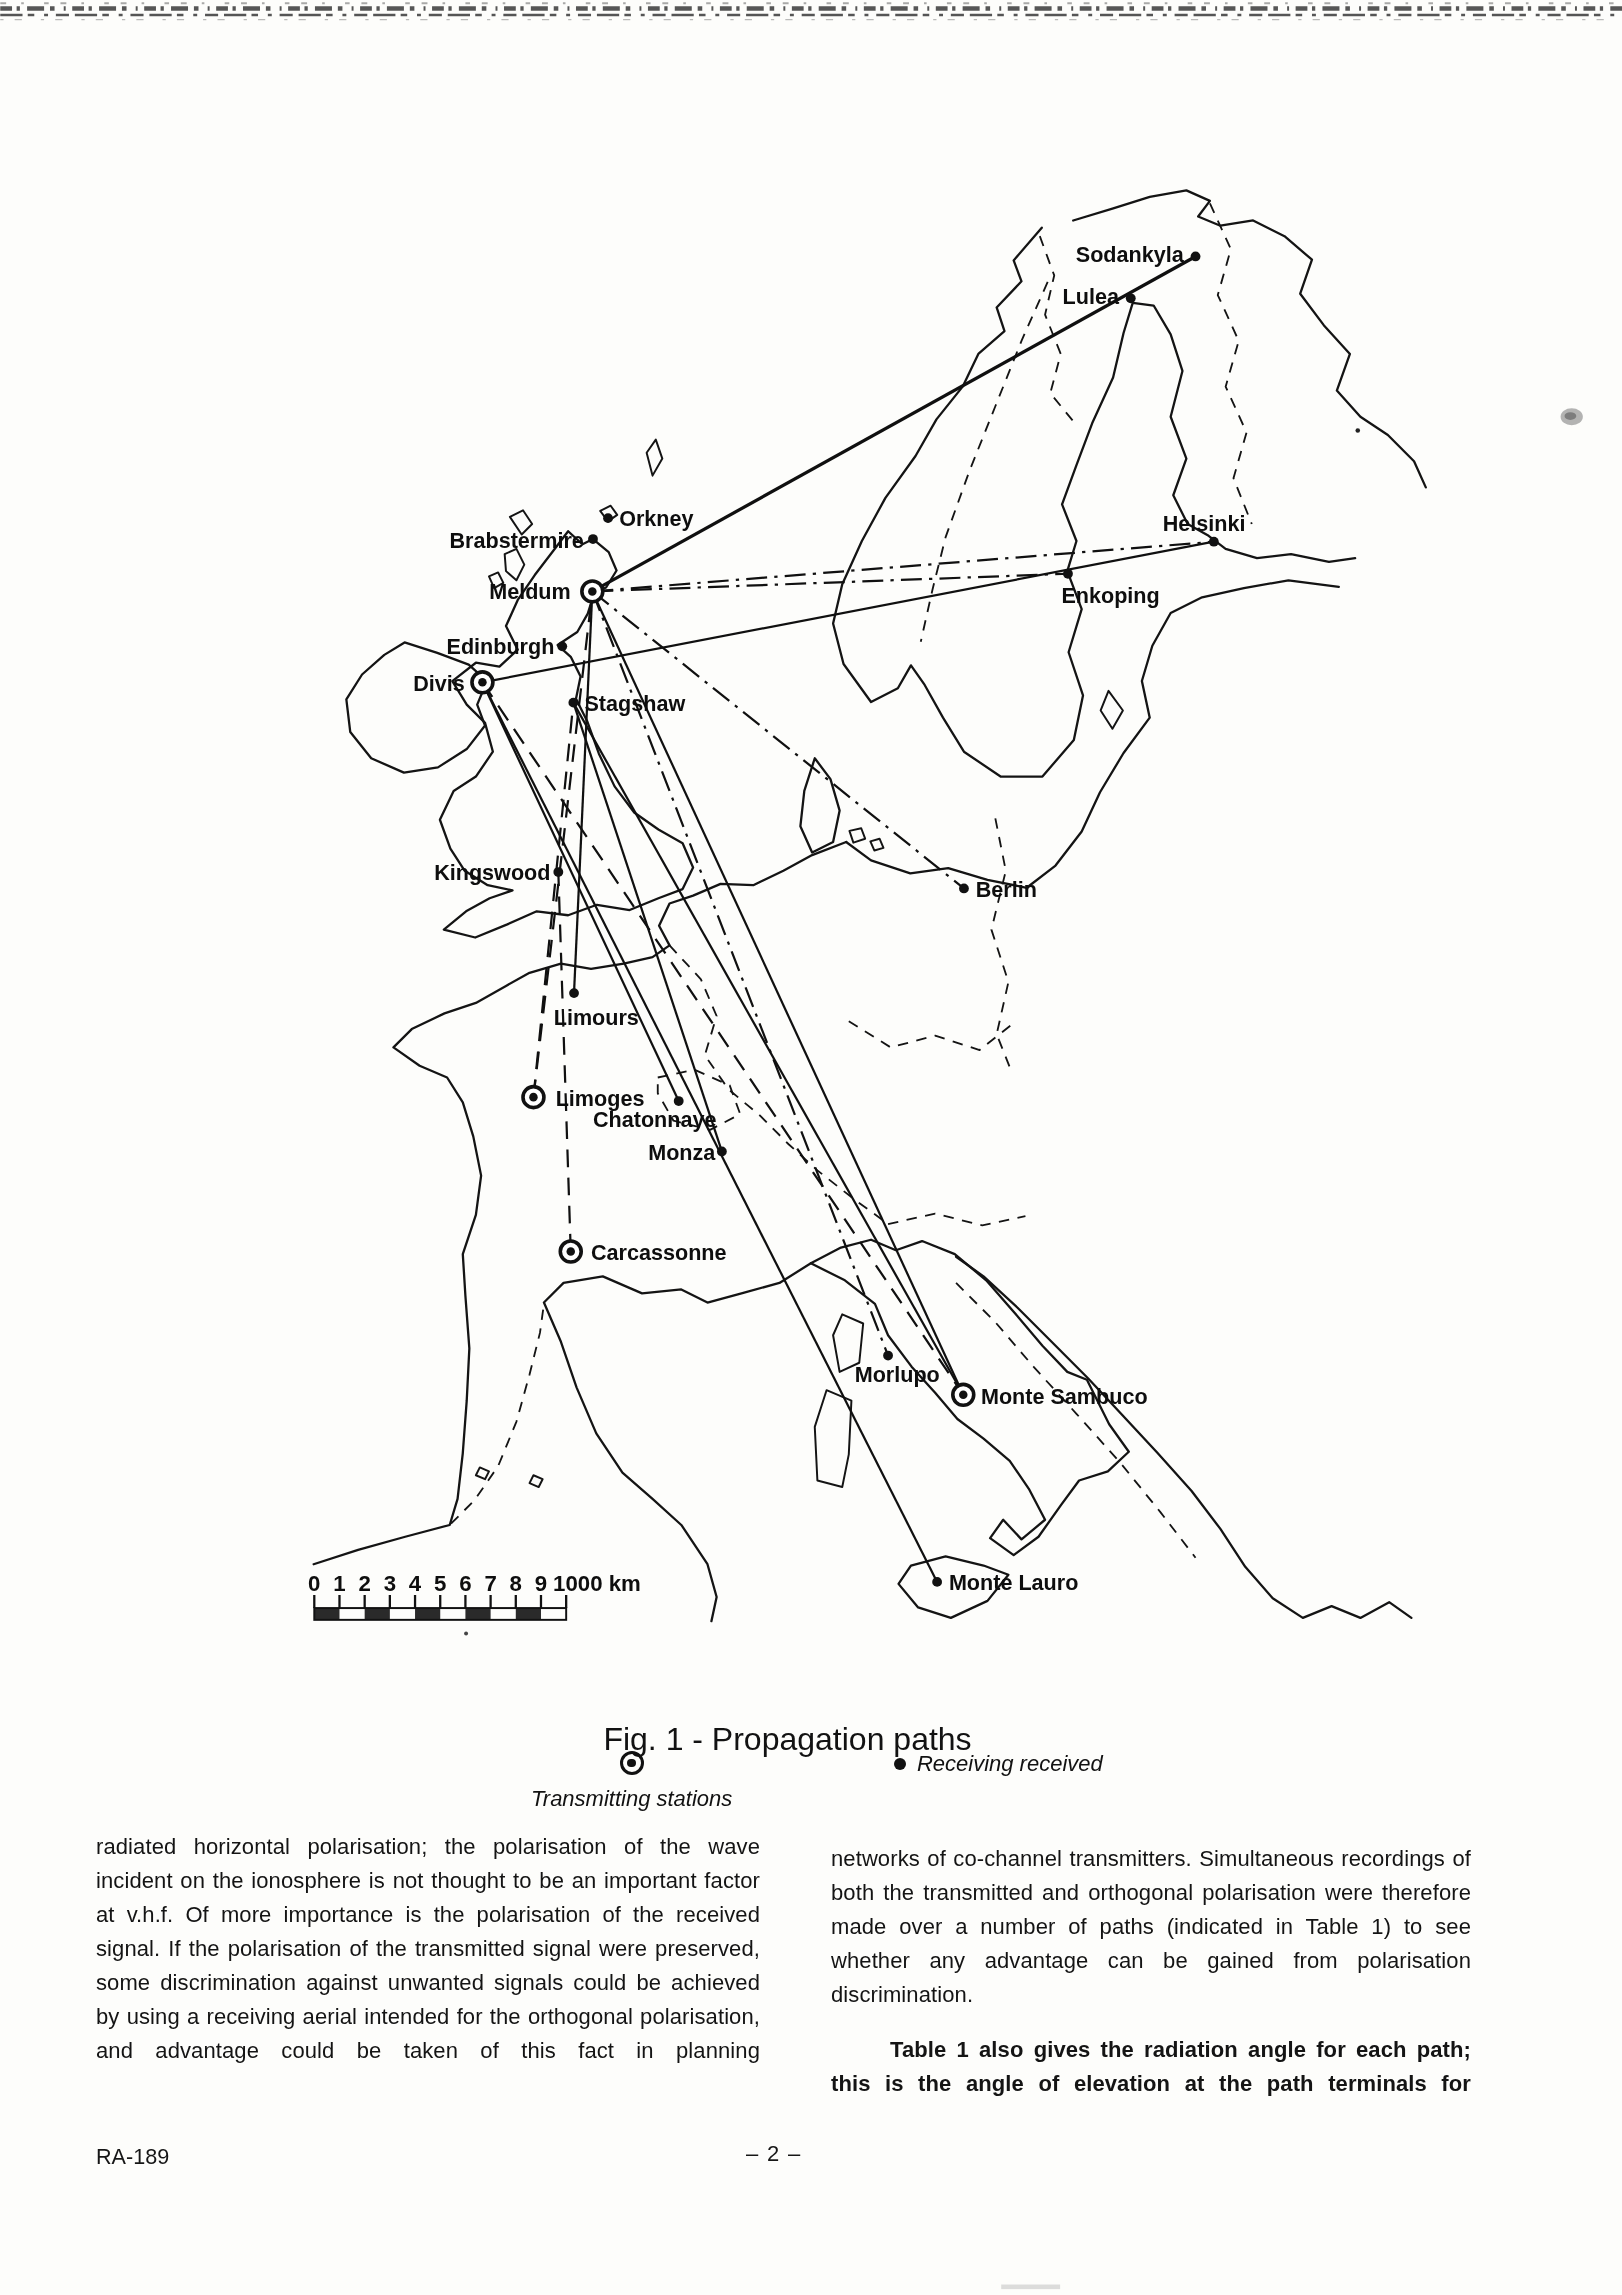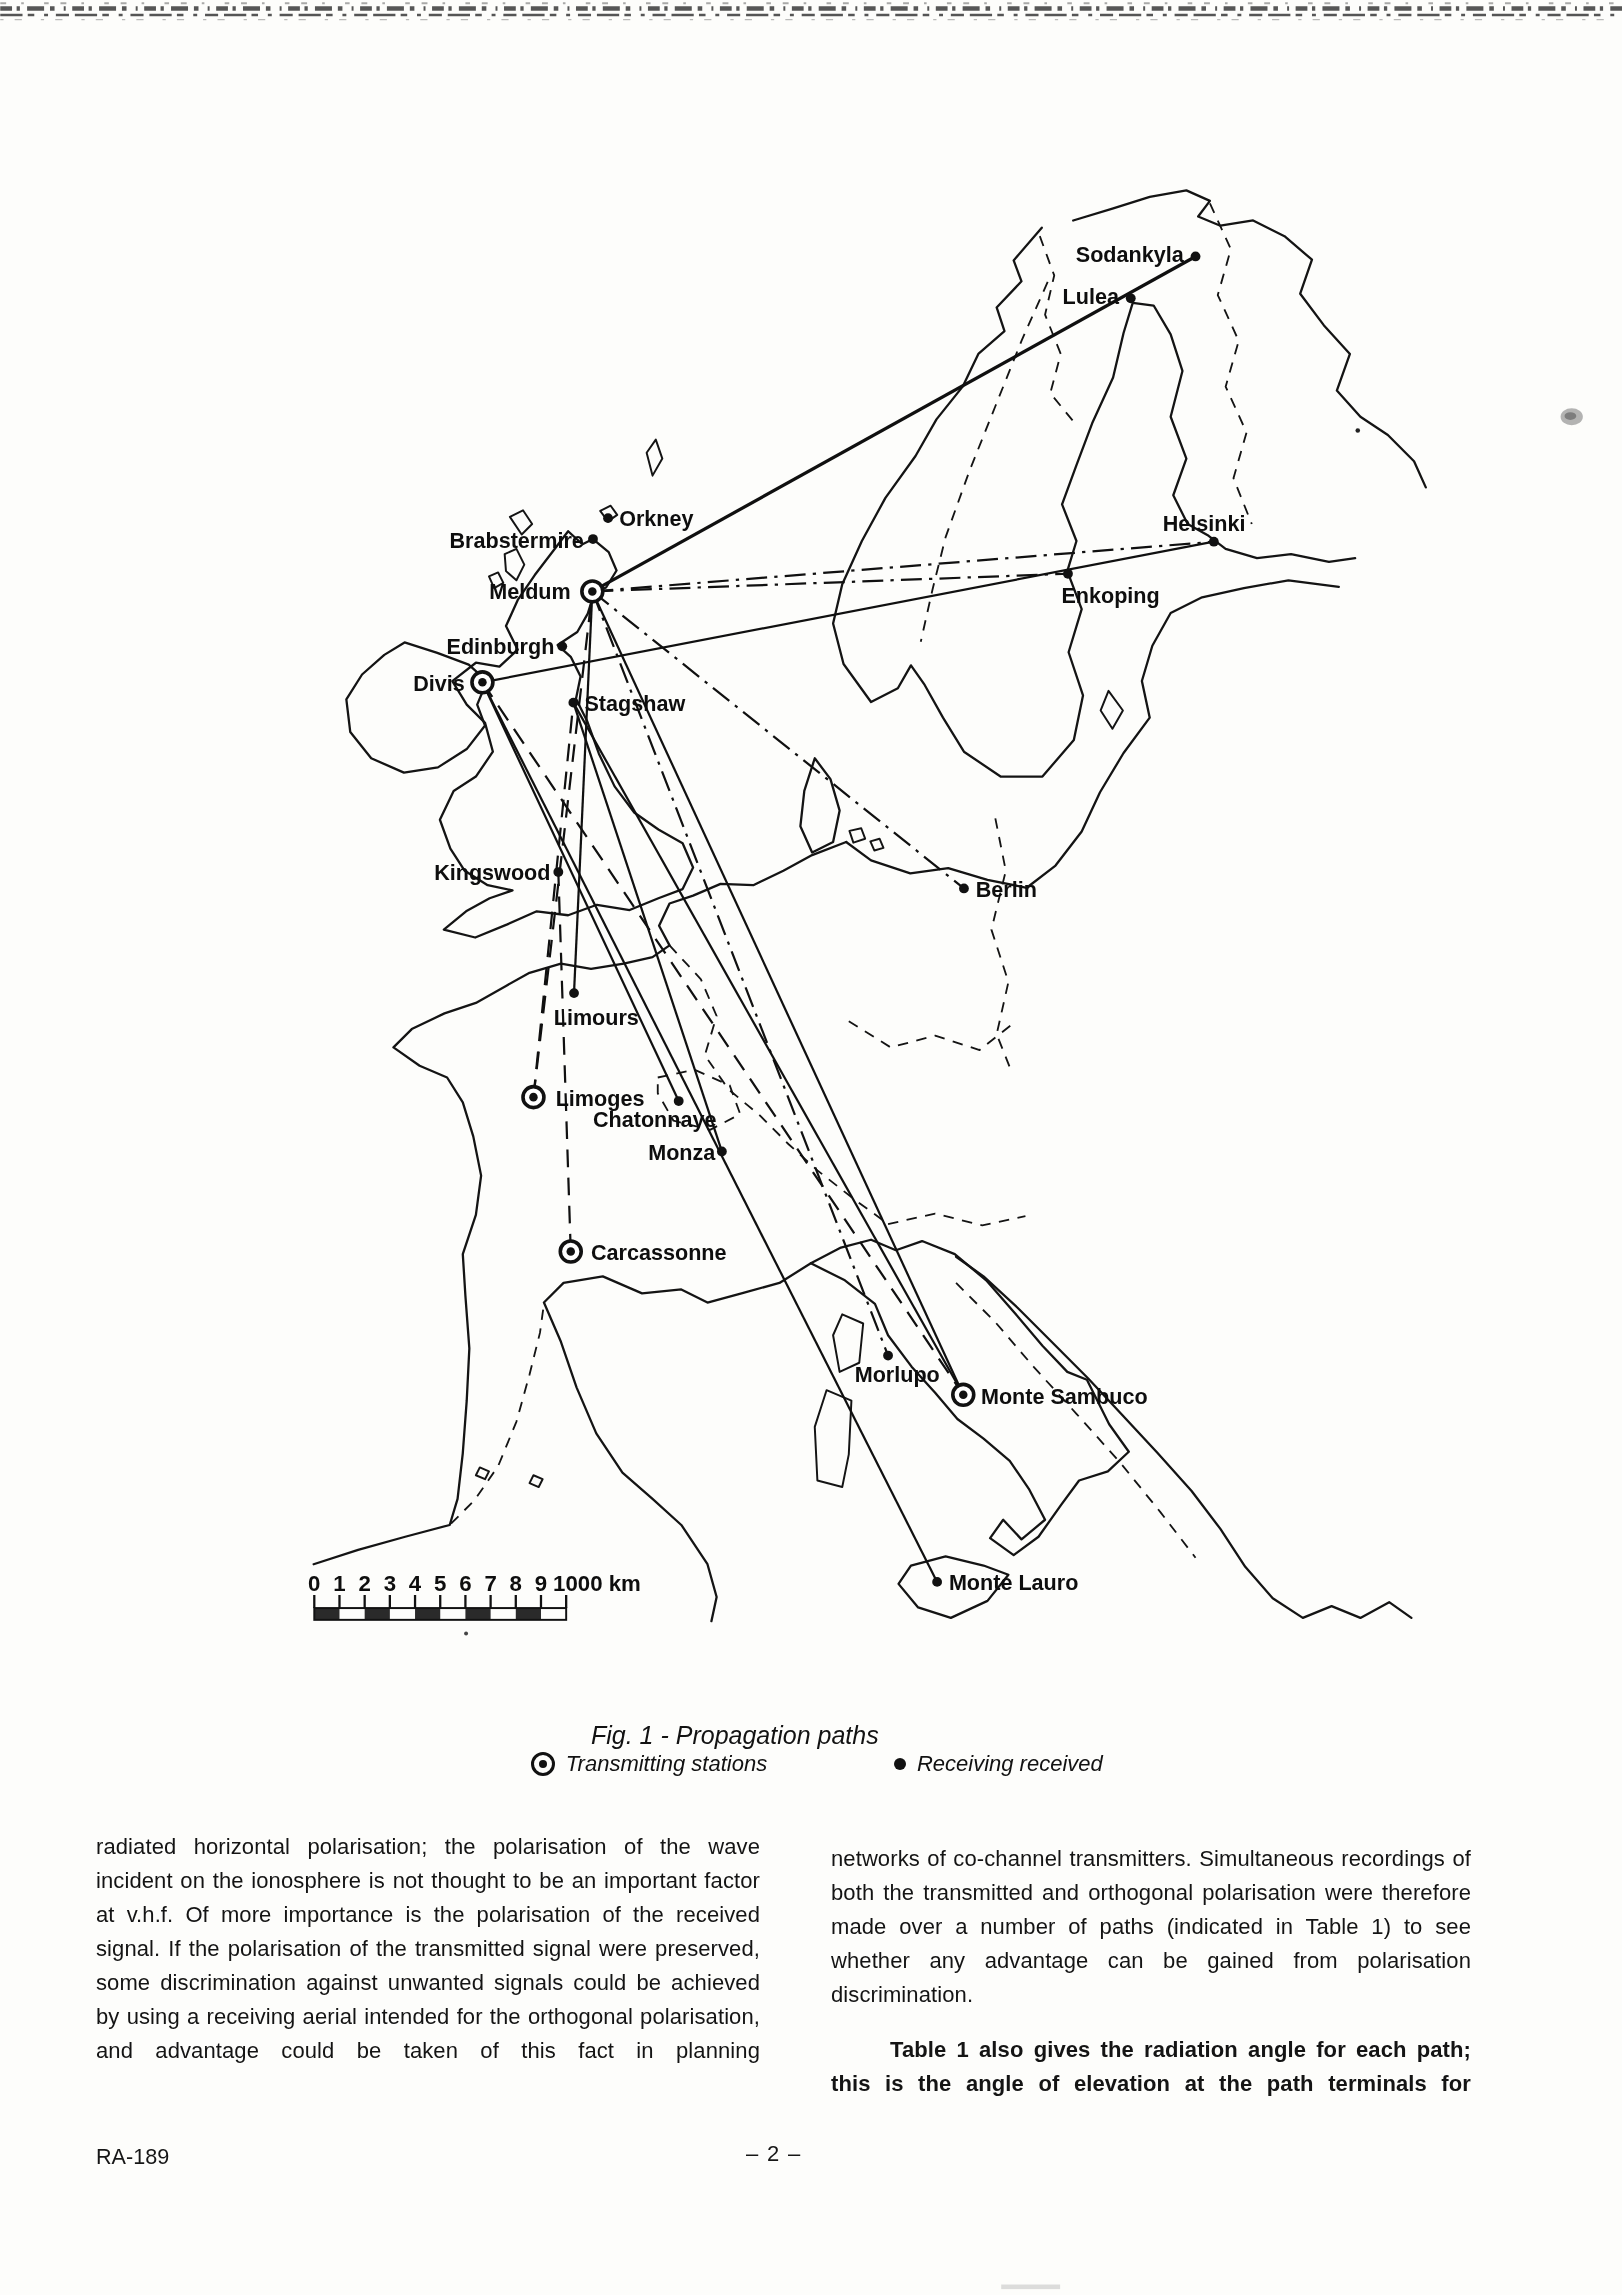--- a/index.html
+++ b/index.html
@@ -11,22 +11,22 @@
   #map-svg{position:absolute;left:0;top:0;}
   .coast{fill:none;stroke:#141414;stroke-width:3.5;stroke-linejoin:round;stroke-linecap:round;}
   .islet{fill:none;stroke:#141414;stroke-width:3;stroke-linejoin:round;}
   .border-dashed{fill:none;stroke:#141414;stroke-width:2.8;stroke-dasharray:16 13;stroke-linejoin:round;}
   .path-solid{stroke:#101010;fill:none;}
   .path-dashed{stroke:#101010;fill:none;stroke-dasharray:27 16;}
   .path-dashdot{stroke:#101010;fill:none;stroke-dasharray:32 11 5 11;}
   .stn-label{font-family:"Liberation Sans",sans-serif;font-weight:bold;font-size:33px;fill:#0e0e0e;}
   .scale-num{font-family:"Liberation Sans",sans-serif;font-weight:bold;font-size:34px;fill:#0e0e0e;}
   .caption{
-    position:absolute;left:591px;top:1721px;width:393px;text-align:left;
-    font-style:italic;font-size:25px;color:#121212;
+    position:absolute;left:591px;top:1721px;width:393px;text-align:center;
+    font-size:32px;color:#121212;
   }
   .legend-item{position:absolute;top:1751px;display:flex;align-items:center;gap:10.5px;}
   .legend-item .lbl{font-style:italic;font-size:22px;color:#121212;}
   .tx-icon{width:18.3px;height:18.3px;border:3.9px solid #111;border-radius:50%;position:relative;display:inline-block;}
   .tx-icon::after{content:"";position:absolute;left:50%;top:50%;width:8.5px;height:8.5px;margin:-4.3px 0 0 -4.3px;background:#111;border-radius:50%;}
   .rx-icon{width:12.4px;height:12.4px;background:#111;border-radius:50%;display:inline-block;}
   .col{
     position:absolute;width:664px;
     font-size:22px;line-height:34px;letter-spacing:0.1px;
     text-align:justify;color:#141414;
@@ -233,21 +233,21 @@
       <ellipse cx="2402" cy="637" rx="17" ry="13" fill="#9a9a9a" opacity="0.75"></ellipse>
       <ellipse cx="2400" cy="636" rx="9" ry="6" fill="#6f6f6f" opacity="0.8"></ellipse>
       <circle cx="2075" cy="658" r="3.5" fill="#222"></circle>
       <circle cx="712" cy="2497" r="3" fill="#444"></circle>
       <rect x="1530" y="3492" width="90" height="7" fill="#bbb" opacity="0.5"></rect>
     </g>
   </svg>
 
   <div class="caption">Fig. 1 - Propagation paths</div>
 
-  <div class="legend-item" style="left:531px;">
+  <div class="legend-item" style="left:531px;flex-direction:column;">
     <span class="tx-icon"></span>
     <span class="lbl">Transmitting stations</span>
   </div>
   <div class="legend-item" style="left:894px;">
     <span class="rx-icon"></span>
     <span class="lbl">Receiving received</span>
   </div>
 
   <div class="col col-left">radiated horizontal polarisation;  the polarisation of the wave incident on the ionosphere is not thought to be an important factor at v.h.f.   Of more importance is the polarisation of the received signal.   If the polarisation of the transmitted signal were preserved, some discrimination against unwanted signals could be achieved by using a receiving aerial intended for the orthogonal polarisation, and advantage could be taken of this fact in planning</div>
   <div class="col col-right">

